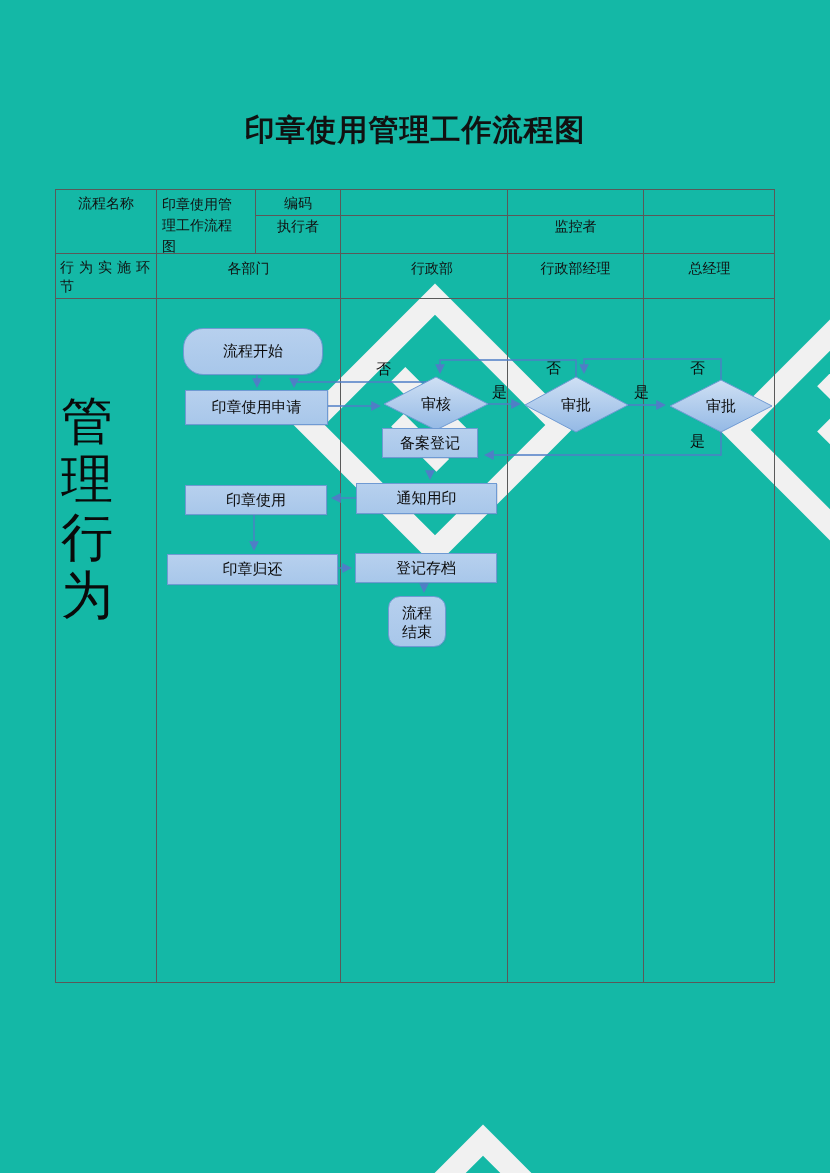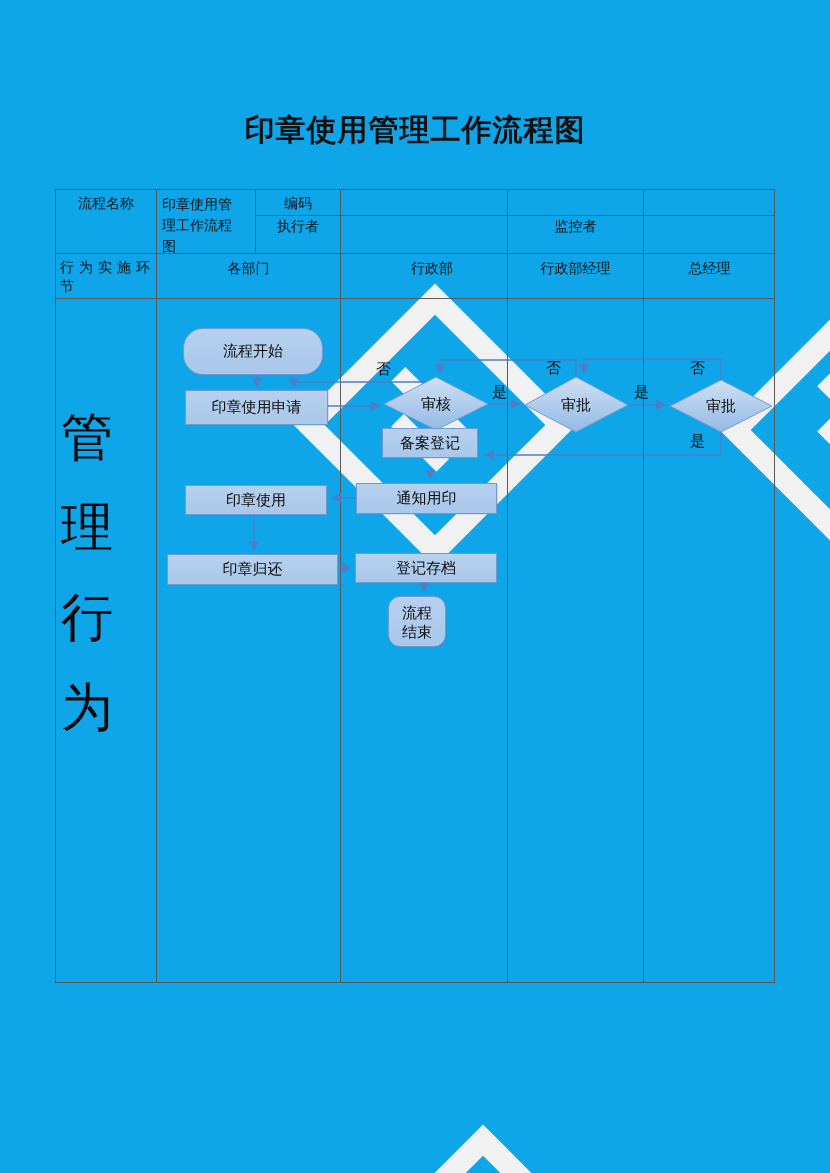--- a/index.html
+++ b/index.html
@@ -4,37 +4,37 @@
 <style>
   :root{
     --ink:#111;
     --grid:#595959;
     --line:#4f7ec6;
     --node-border:#6f9ad3;
     --wm:#f1f1f1;
   }
   html,body{margin:0;padding:0;background:#fff;}
   .page{
-    position:relative;width:830px;height:1173px;background:#0ea5e9;overflow:hidden;
+    position:relative;width:830px;height:1173px;background:#14b8a6;overflow:hidden;
     font-family:"Liberation Sans","DejaVu Sans",sans-serif;color:var(--ink);
   }
   .title{
     position:absolute;left:0;top:110px;width:830px;text-align:center;
     font-size:30px;font-weight:bold;letter-spacing:1px;margin:0;z-index:5;
   }
   
   .gl{position:absolute;background:var(--grid);z-index:2;}
   
   .cell{position:absolute;font-size:14px;line-height:17px;z-index:5;}
   .c-center{text-align:center;}
   .wrapcell{word-break:break-all;line-height:21px;}
   .stagecell{letter-spacing:5px;word-break:break-all;line-height:19px;}
   .vertical-big{
     position:absolute;left:61px;top:392px;width:58px;
-    font-size:52px;line-height:90px;word-break:break-all;z-index:5;color:#0a0a0a;
+    font-size:52px;line-height:58px;word-break:break-all;z-index:5;color:#0a0a0a;
   }
   
   .node{
     position:absolute;display:flex;align-items:center;justify-content:center;
     font-size:15px;color:#0a0a0a;text-align:center;z-index:4;
     background:linear-gradient(180deg,#b7d0ee 0%,#a8c7ea 100%);
     border:1px solid var(--node-border);
     box-shadow:1px 1px 0 rgba(90,120,170,.18);
     box-sizing:border-box;
   }

